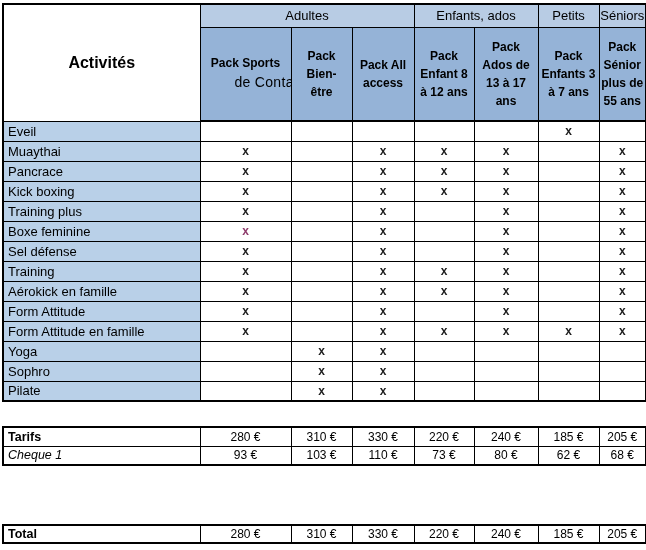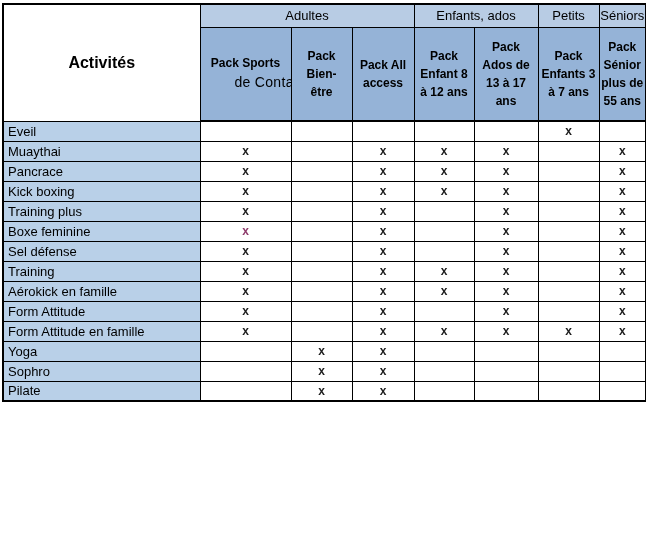--- a/index.html
+++ b/index.html
@@ -247,17 +247,61 @@
       <col style="width:197px">
         <col style="width:91px">
         <col style="width:61px">
         <col style="width:62px">
       <col style="width:60px">
         <col style="width:64px">
         <col style="width:61px">
         <col style="width:47px">
     </colgroup>
     <tbody>
+        <tr>
+          <th class="plabel bold" scope="row">Tarifs</th>
+          <td class="price">280 €</td>
+          <td class="price">310 €</td>
+          <td class="price">330 €</td>
+          <td class="price">220 €</td>
+          <td class="price">240 €</td>
+          <td class="price">185 €</td>
+          <td class="price">205 €</td>
+        </tr>
+        <tr>
+          <th class="plabel italic" scope="row">Cheque 1</th>
+          <td class="price">93 €</td>
+          <td class="price">103 €</td>
+          <td class="price">110 €</td>
+          <td class="price">73 €</td>
+          <td class="price">80 €</td>
+          <td class="price">62 €</td>
+          <td class="price">68 €</td>
+        </tr>
       </tbody>
   </table>
 
+  <table class="grid totaltb">
+    <colgroup>
+      <col style="width:197px">
+        <col style="width:91px">
+        <col style="width:61px">
+        <col style="width:62px">
+      <col style="width:60px">
+        <col style="width:64px">
+        <col style="width:61px">
+        <col style="width:47px">
+    </colgroup>
+    <tbody>
+        <tr>
+          <th class="plabel bold" scope="row">Total</th>
+          <td class="price">280 €</td>
+          <td class="price">310 €</td>
+          <td class="price">330 €</td>
+          <td class="price">220 €</td>
+          <td class="price">240 €</td>
+          <td class="price">185 €</td>
+          <td class="price">205 €</td>
+        </tr>
+      </tbody>
+  </table>
 
 </div>
 
 </body></html>

